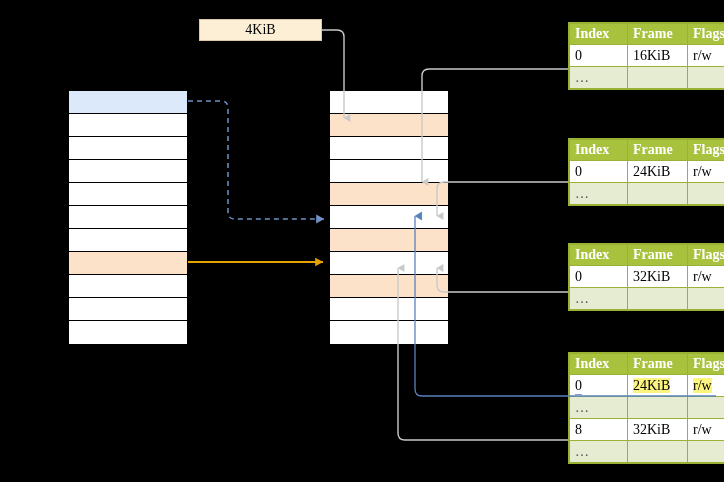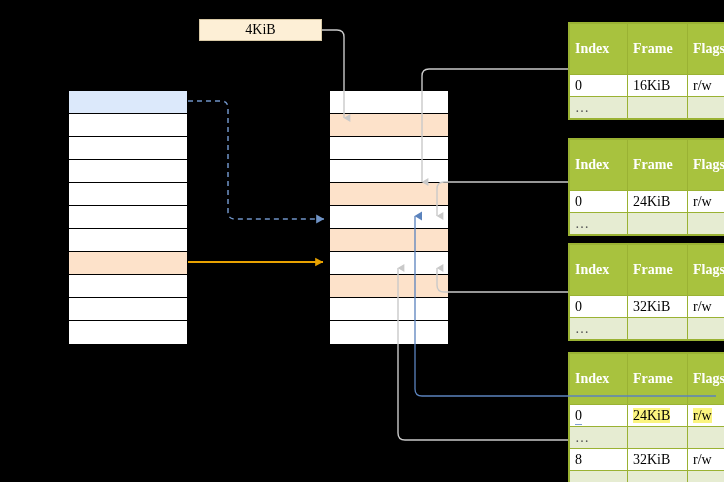--- a/index.html
+++ b/index.html
@@ -12,21 +12,21 @@
   .memrow{height:23px;border-bottom:1px solid #000;box-sizing:border-box;background:#ffffff;}
   .memrow:last-child{border-bottom:none;}
   .memrow.blue{background:#dce9fb;}
   .memrow.peach{background:#fde2ca;}
 
   
   .pt{position:absolute;border:1px solid #9ab233;box-sizing:border-box;
       border-collapse:collapse;}
   .pt table{border-collapse:collapse;width:100%;table-layout:fixed;}
   .pt th{background:#a8c23e;color:#ffffff;font-weight:bold;font-size:14px;
-         text-align:left;padding:17px 5px;border:1px solid #9ab233;
+         text-align:left;padding:2px 5px;border:1px solid #9ab233;
          font-family:"Liberation Serif","DejaVu Serif",serif;}
   .pt td{font-size:14px;color:#000;padding:2px 5px;border:1px solid #9ab233;
          background:#ffffff;height:22px;box-sizing:border-box;
          font-family:"Liberation Serif","DejaVu Serif",serif;}
   .pt td.ell{background:#e6ecd2;color:#555;letter-spacing:1px;}
   .pt td .hl{background:#fbf47f;}
   .pt td .ul{border-bottom:1px solid #7f9fd0;padding-bottom:1px;}
 
   
   .lbl{position:absolute;background:#fdefd6;border:1px solid #d9c9a6;

